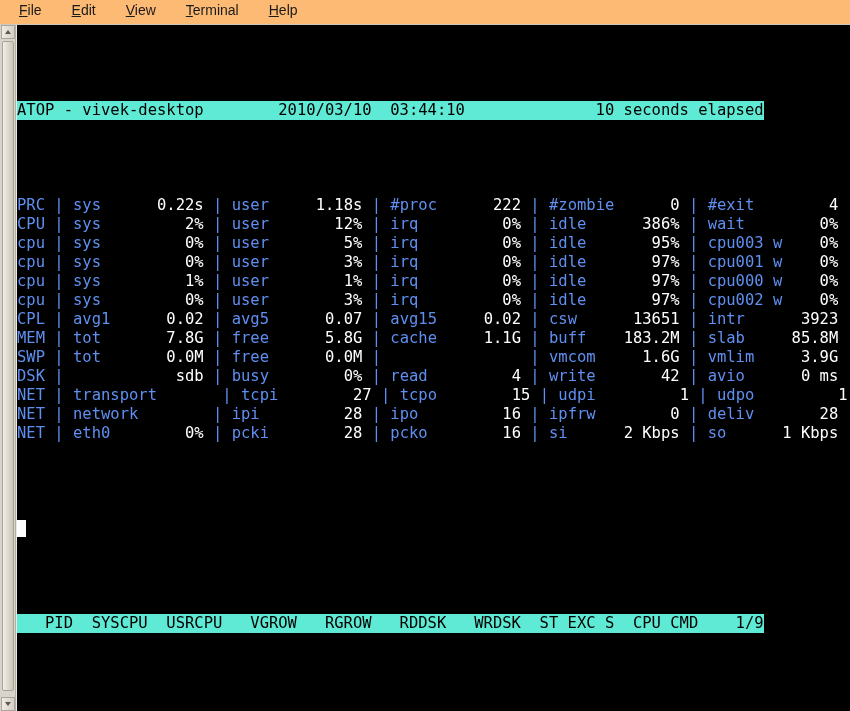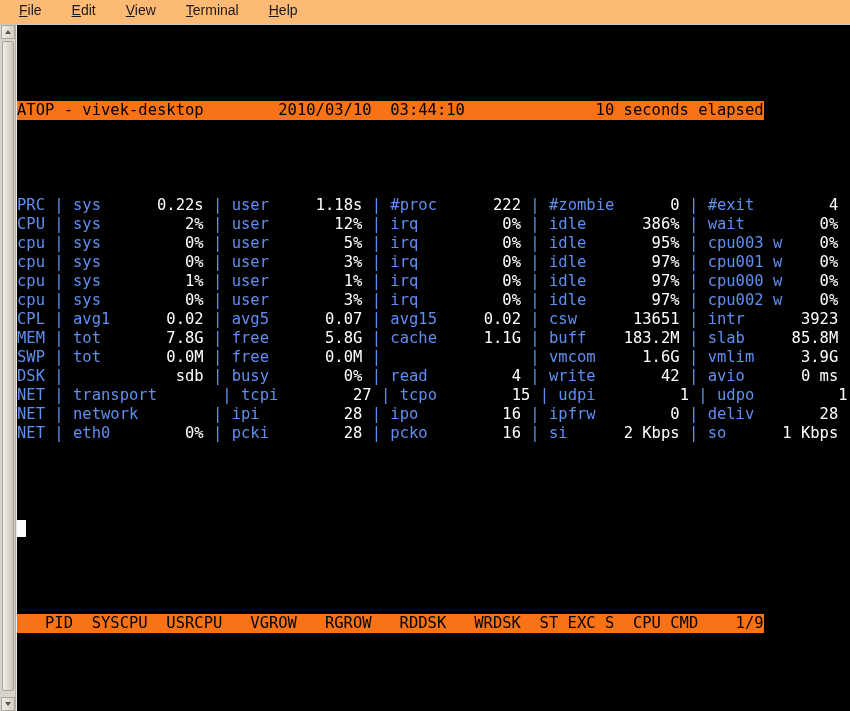--- a/index.html
+++ b/index.html
@@ -91,21 +91,21 @@
     letter-spacing: 0px;
   }
   .row {
     height: 19px;
     line-height: 19px;
     white-space: pre;
     display: block;
   }
   
   .inv {
-    background: #f97316;
+    background: #5eead4;
     color: #000000;
     display: inline-block;
     height: 19px;
     line-height: 19px;
   }
   
   .k { color: #5f8ff0; }
   .w { color: #ffffff; }
   
   .cursor {

